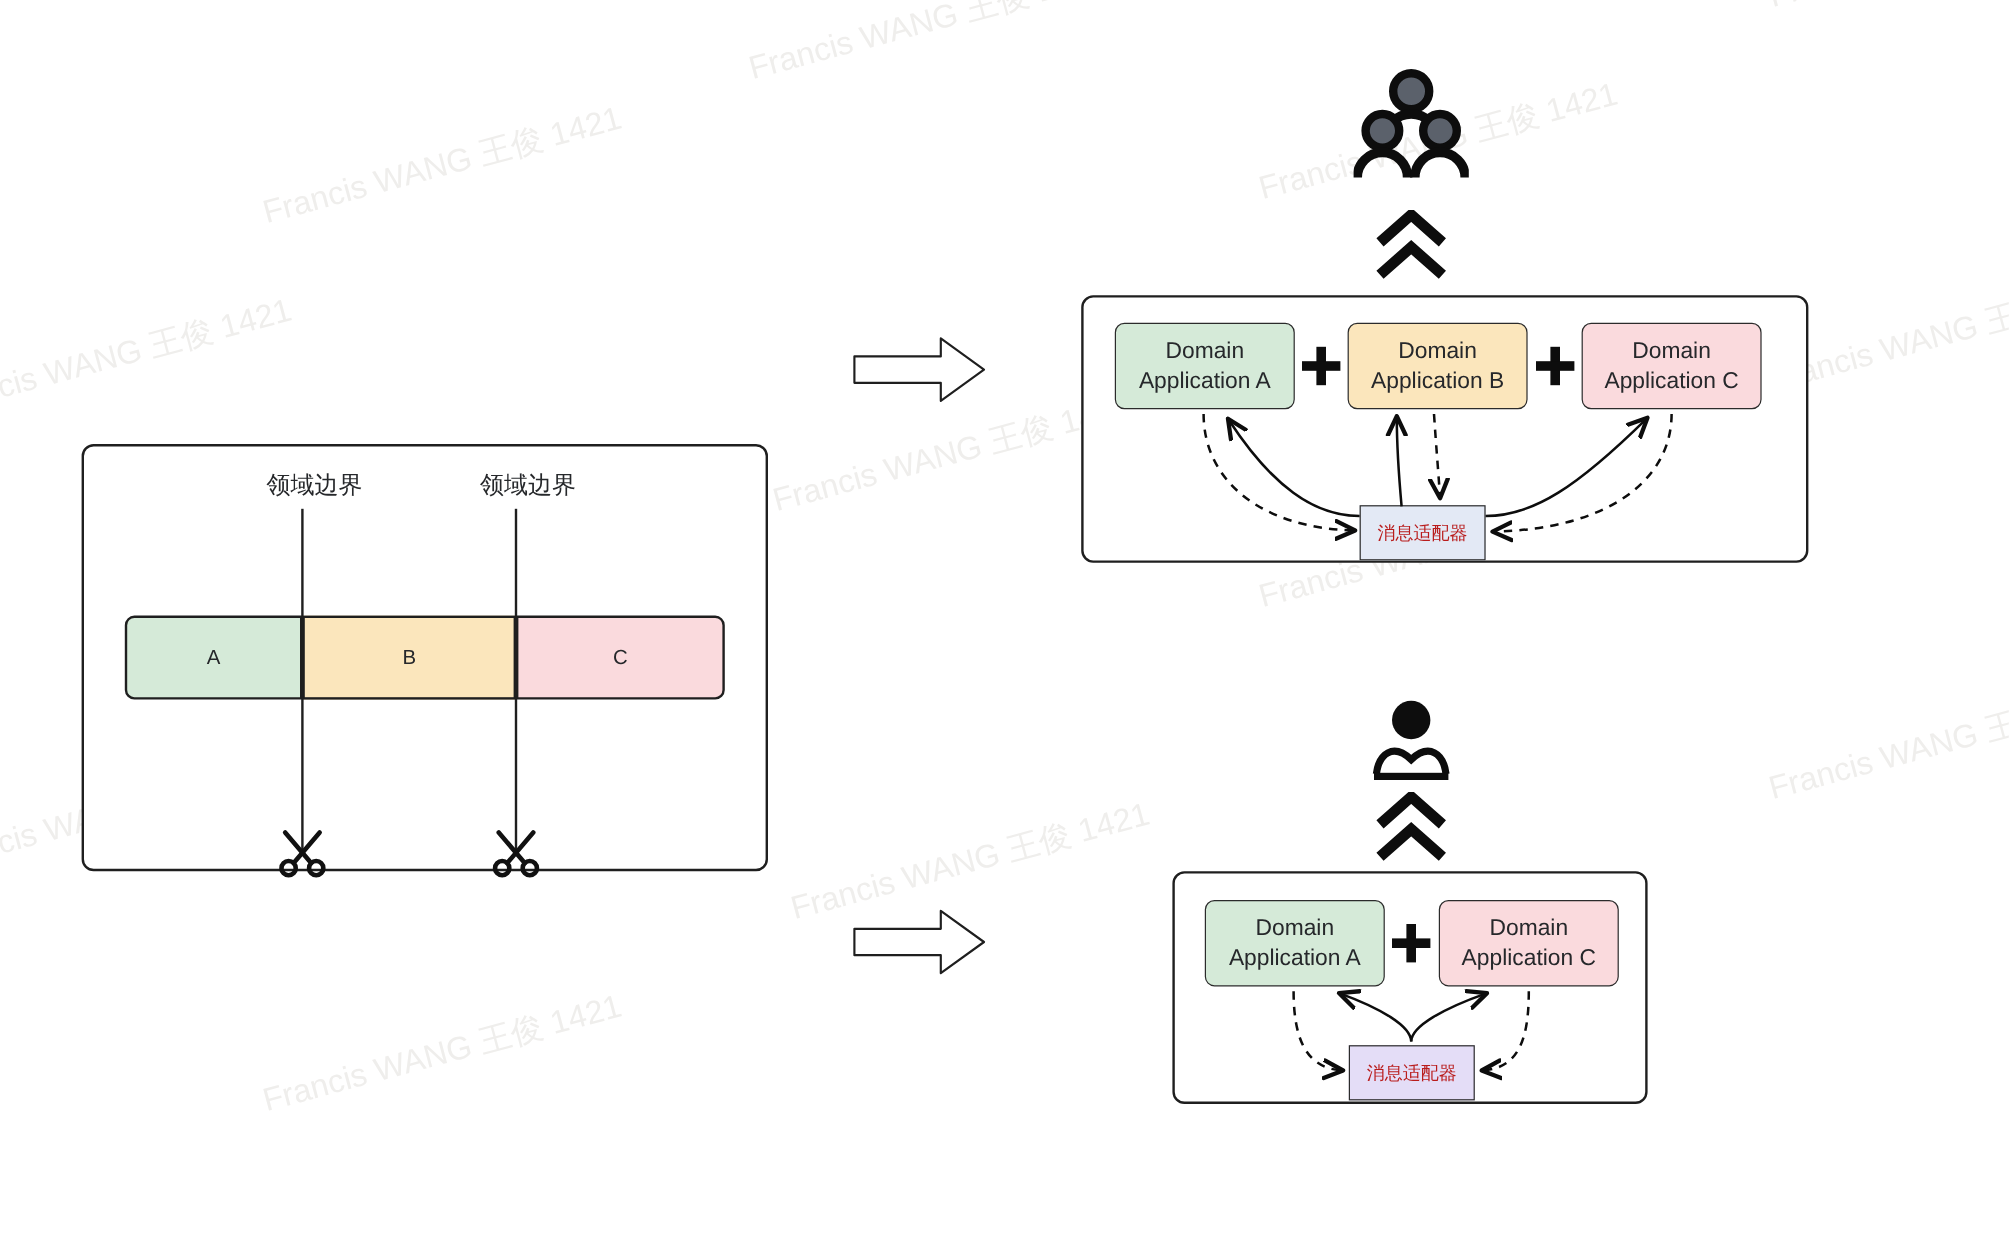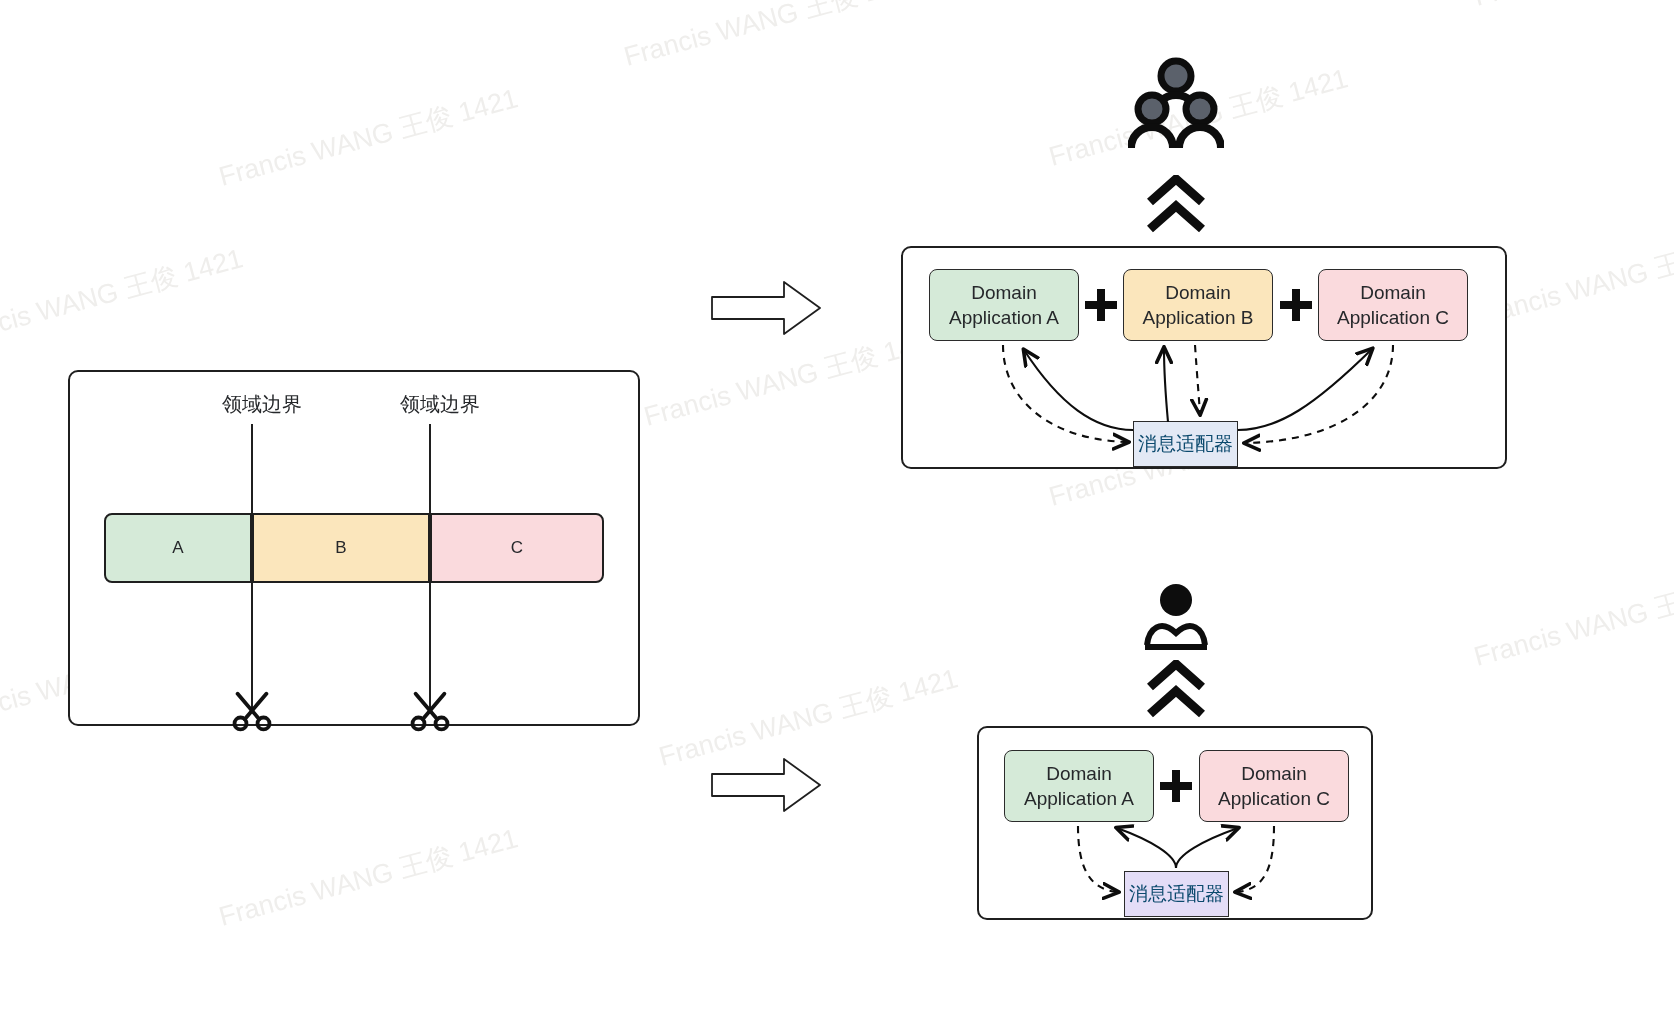--- a/index.html
+++ b/index.html
@@ -52,21 +52,21 @@
     align-items:center;justify-content:center;
     font-size:19px;line-height:1.32;
     color:#26282b;text-align:center;
     z-index:14;
   }
   .adapter{
     position:absolute;
     border:1.6px solid #2b2b2b;
     box-sizing:border-box;
     display:flex;align-items:center;justify-content:center;
-    font-size:19px;color:#0c4a6e;
+    font-size:15px;color:#b91c1c;
     z-index:16;
   }
   .plus{
     position:absolute;
     z-index:15;
     color:#000;
     font-weight:bold;
     display:flex;align-items:center;justify-content:center;
   }
   .boundary-label{

